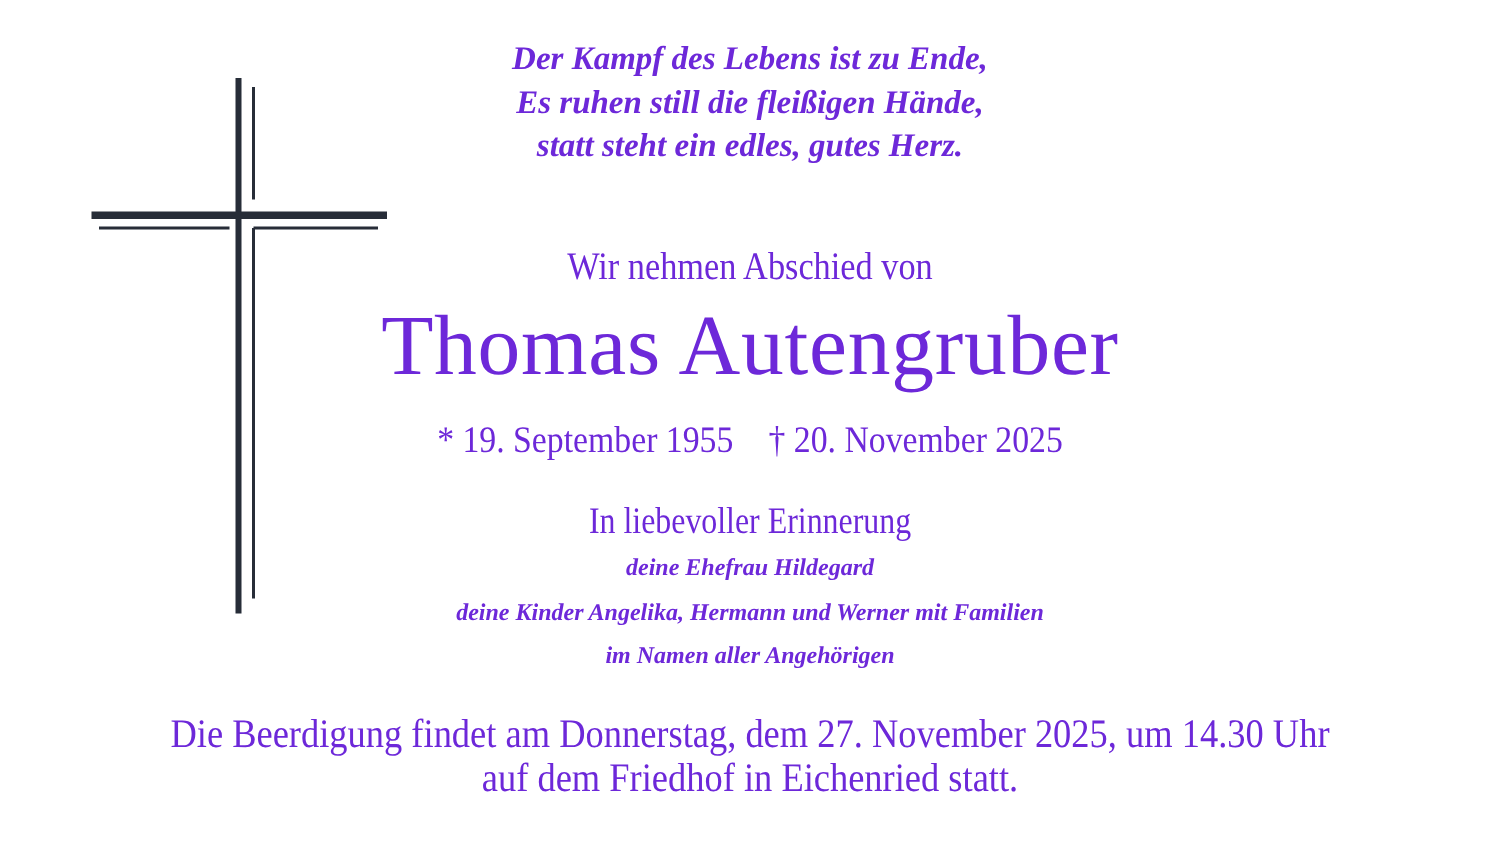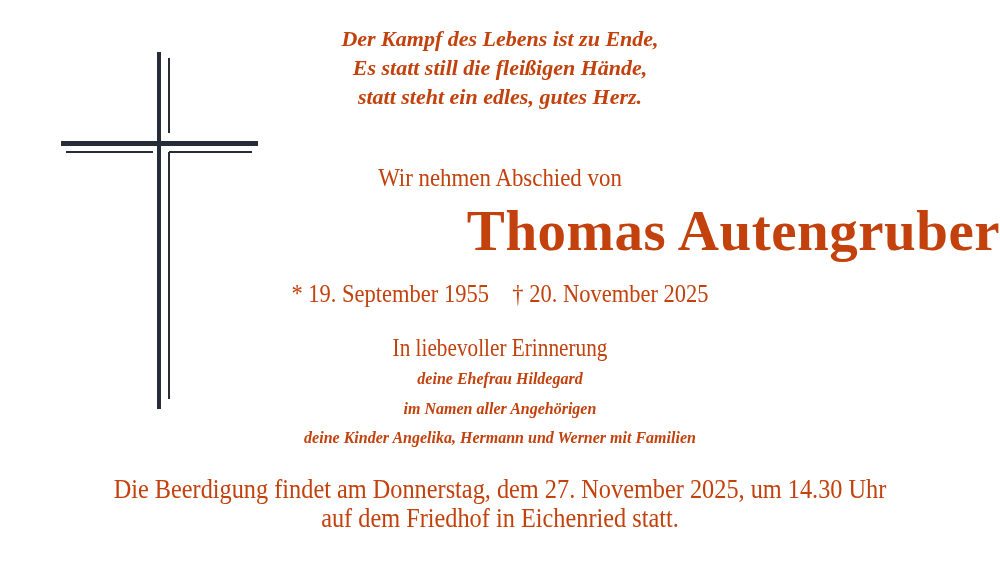--- a/index.html
+++ b/index.html
@@ -4,21 +4,21 @@
 <style>
   html, body { margin: 0; padding: 0; }
   body { background: #ffffff; }
   .page {
     position: relative;
     width: 1000px;
     height: 571px;
     background: #ffffff;
     overflow: hidden;
     font-family: "Liberation Serif", "DejaVu Serif", serif;
-    color: #c2410c;
+    color: #6d28d9;
   }
   .center-block {
     position: absolute;
     left: 0;
     right: 0;
     text-align: center;
     white-space: nowrap;
   }
   .poem {
     top: 24px;
@@ -30,23 +30,22 @@
   .intro {
     top: 163px;
     font-size: 26px;
     transform: scaleX(0.88);
   }
   .name {
     top: 200px;
     margin: 0;
     font-size: 57px;
     line-height: 62px;
-    font-weight: bold;
+    font-weight: normal;
     letter-spacing: 0.5px;
-    text-align: right;
   }
   .dates {
     top: 280px;
     font-size: 25px;
     transform: scaleX(0.9);
   }
   .dates .death-date { margin-left: 26px; }
   .remembrance {
     top: 334px;
     font-size: 25px;
@@ -93,38 +92,38 @@
     <div class="line thick-v"></div>
     <div class="line thin-v-a"></div>
     <div class="line thin-v-b"></div>
     <div class="line thick-h"></div>
     <div class="line thin-h-a"></div>
     <div class="line thin-h-b"></div>
   </div>
 
   <div class="center-block poem">
     <div>Der Kampf des Lebens ist zu Ende,</div>
-    <div>Es statt still die fleißigen Hände,</div>
+    <div>Es ruhen still die fleißigen Hände,</div>
     <div>statt steht ein edles, gutes Herz.</div>
   </div>
 
   <div class="center-block intro">Wir nehmen Abschied von</div>
 
   <h1 class="center-block name">Thomas Autengruber</h1>
 
   <div class="center-block dates">
     <span class="birth-date">* 19. September 1955</span><span class="death-date">† 20. November 2025</span>
   </div>
 
   <div class="center-block remembrance">In liebevoller Erinnerung</div>
 
   <div class="center-block mourners">
     <div>deine Ehefrau Hildegard</div>
+    <div>deine Kinder Angelika, Hermann und Werner mit Familien</div>
     <div>im Namen aller Angehörigen</div>
-    <div>deine Kinder Angelika, Hermann und Werner mit Familien</div>
   </div>
 
   <div class="center-block funeral">
     <div>Die Beerdigung findet am Donnerstag, dem 27. November 2025, um 14.30 Uhr</div>
     <div>auf dem Friedhof in Eichenried statt.</div>
   </div>
 
 </div>
 
 </body></html>

